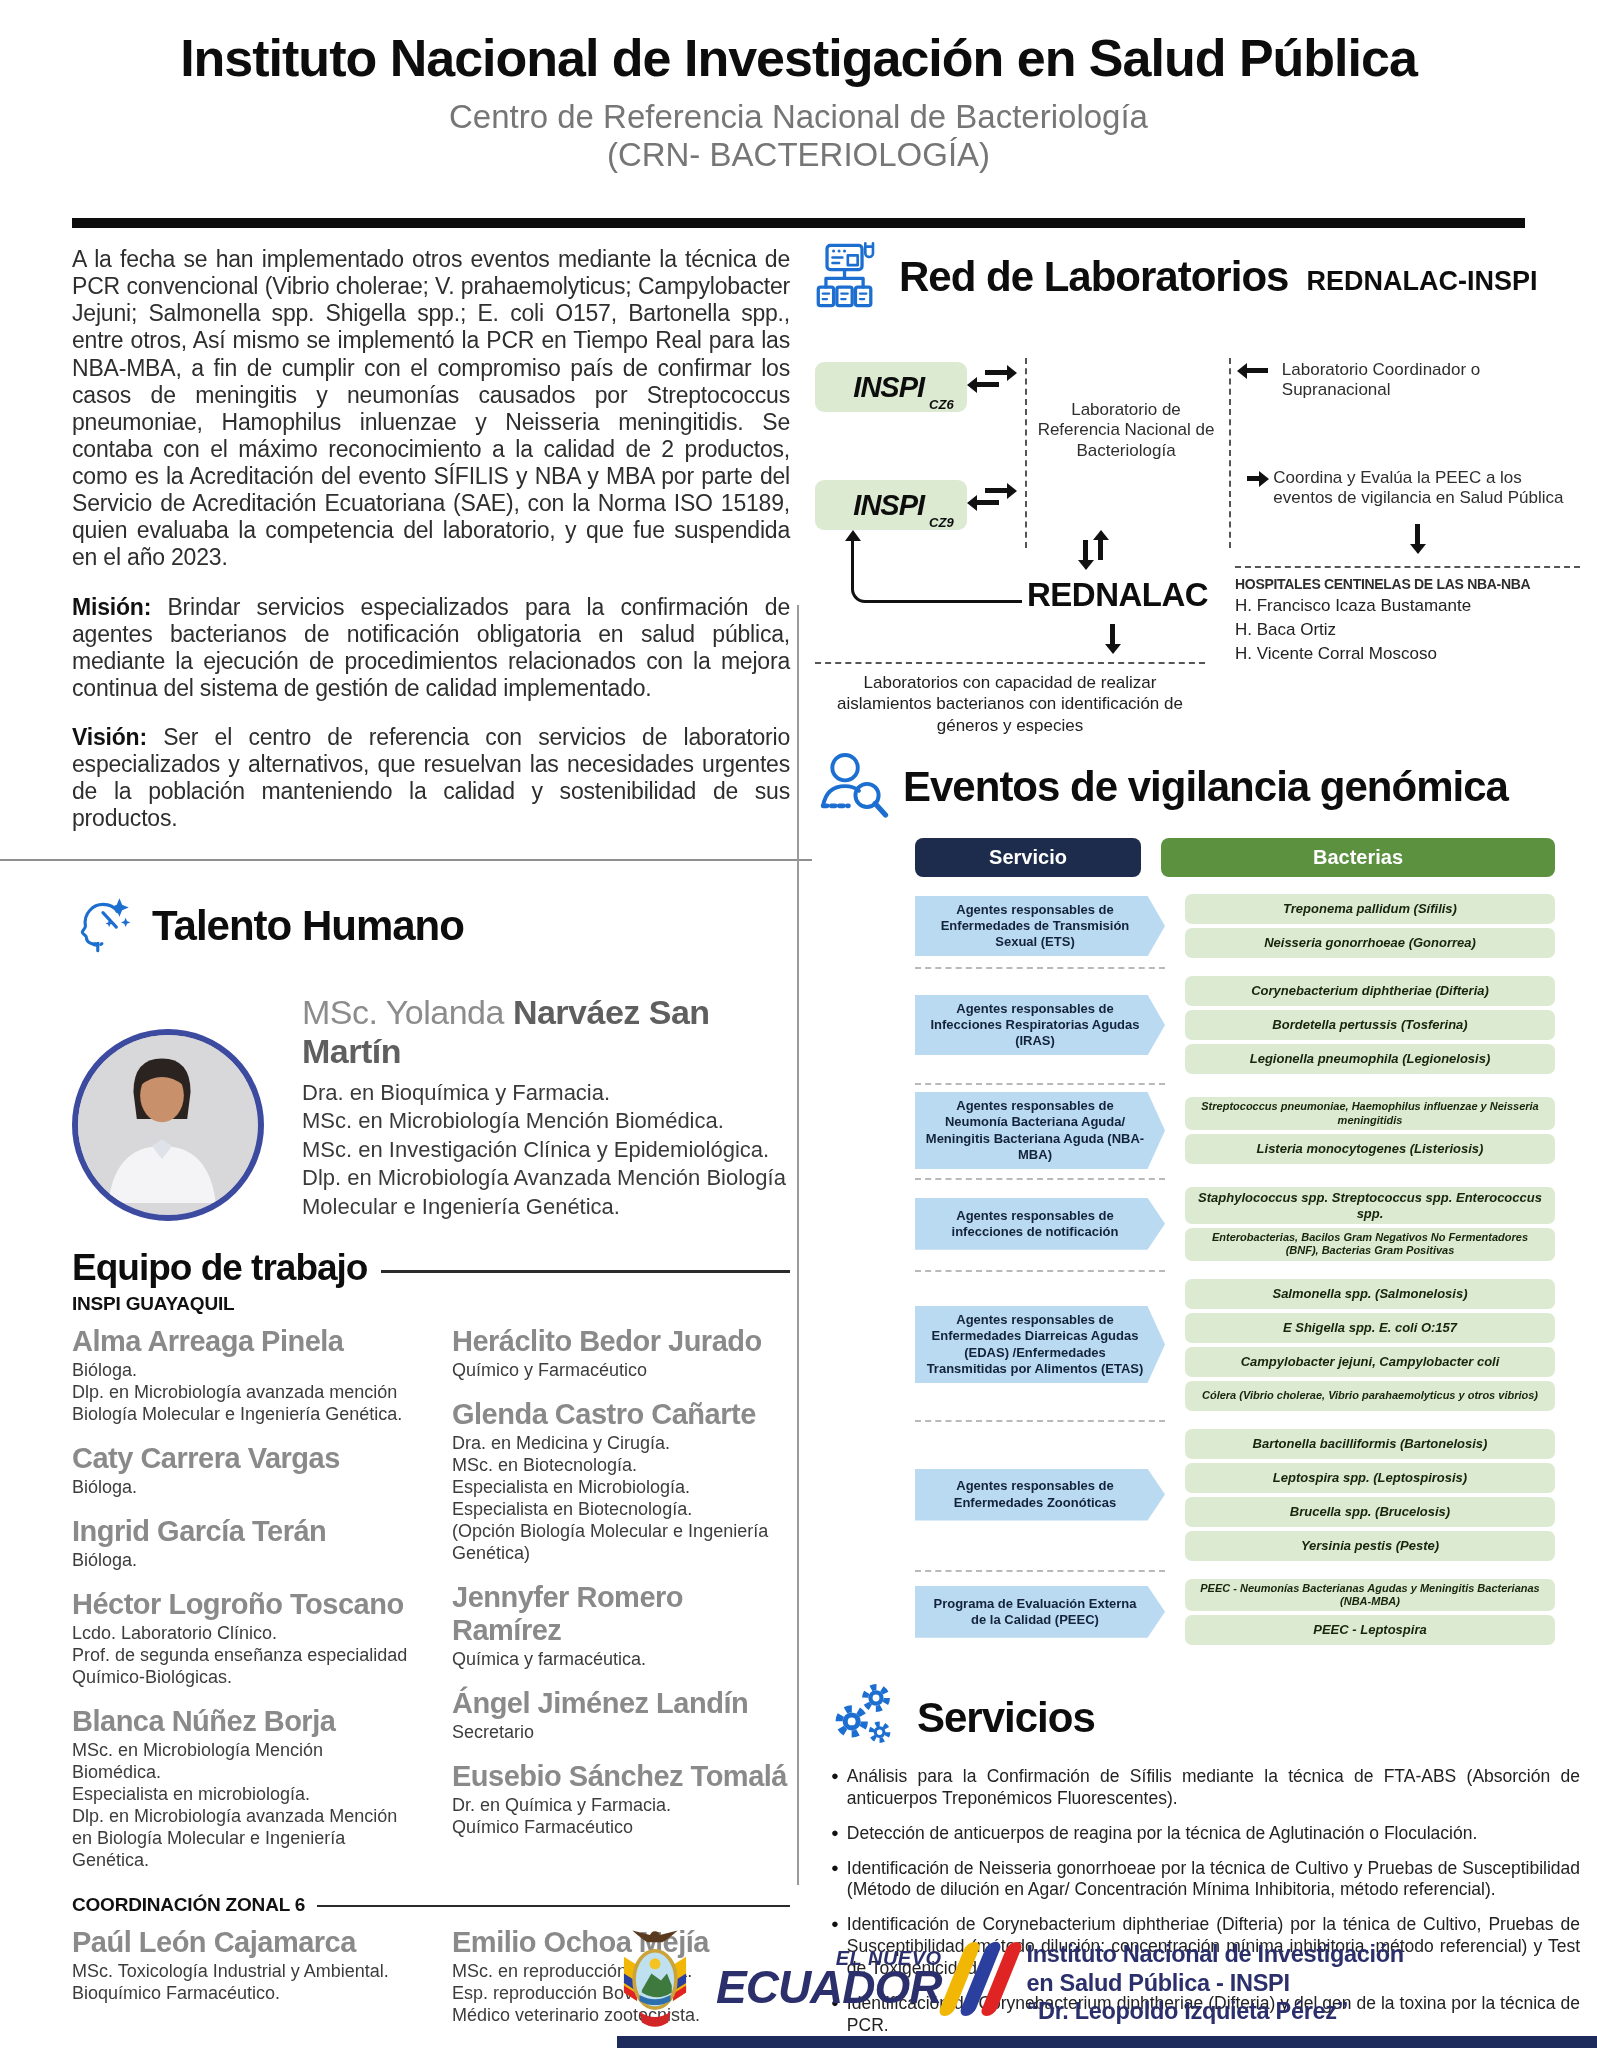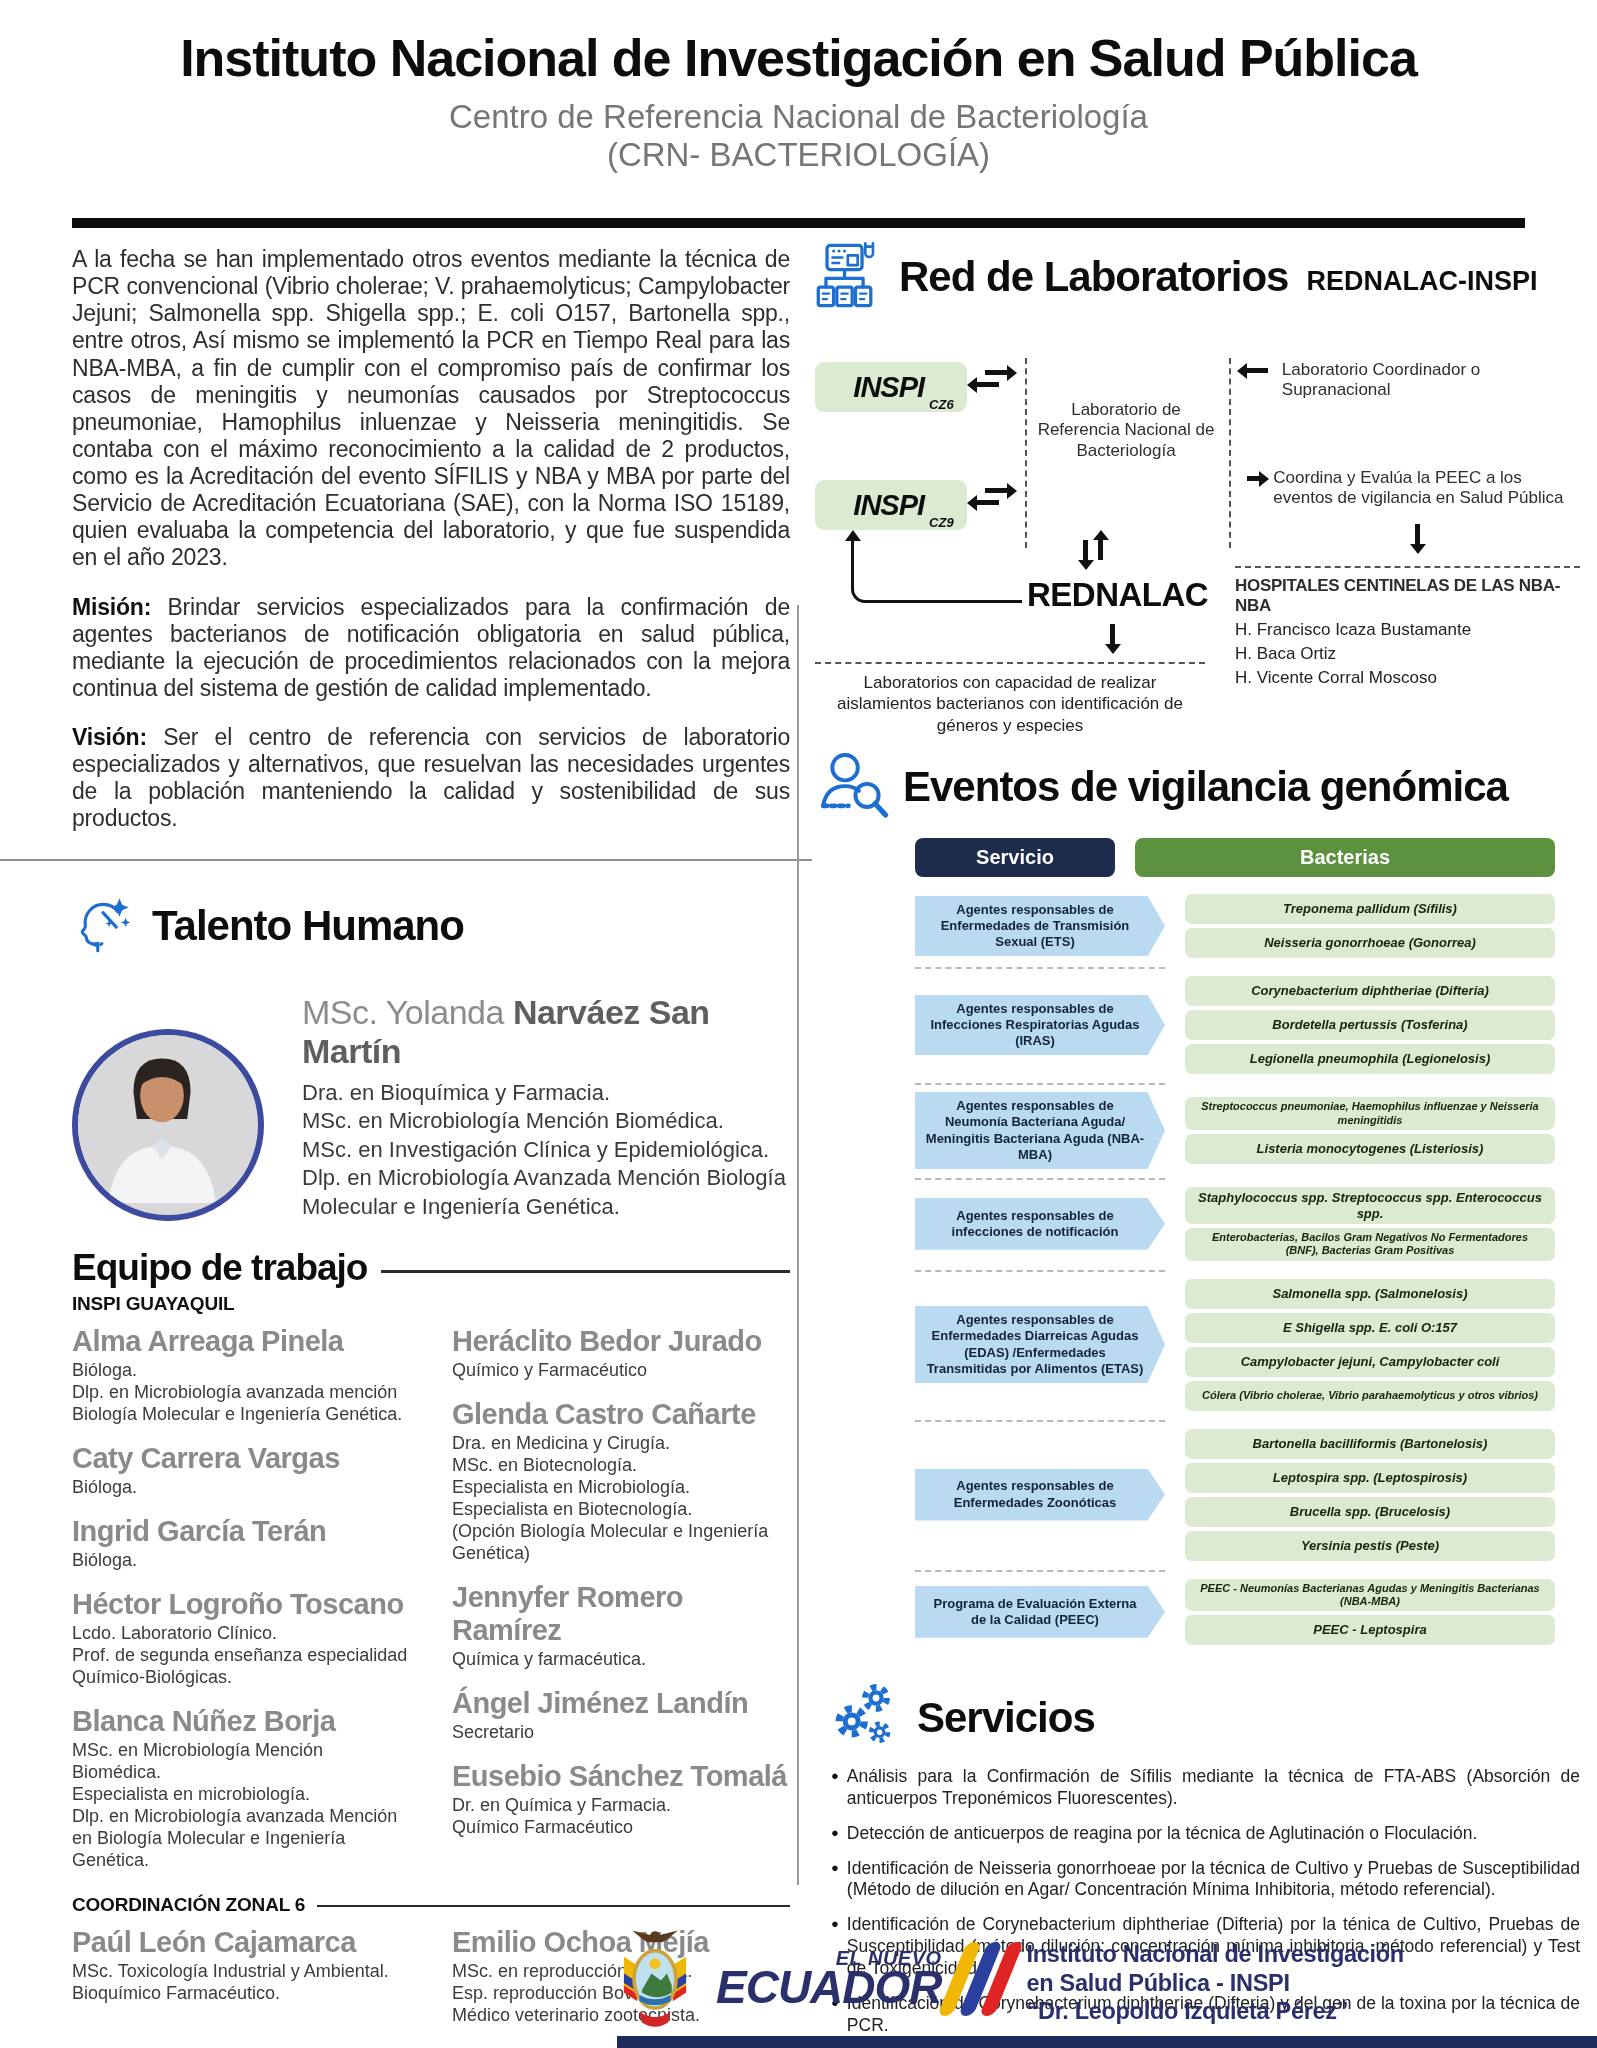--- a/index.html
+++ b/index.html
@@ -48,34 +48,34 @@
   
   .diagram{position:relative;height:400px;margin-top:14px;font-size:17px;}
   .inspi-box{position:absolute;left:0;width:152px;height:50px;background:#dcead2;border-radius:9px;
     display:flex;align-items:center;justify-content:center;gap:5px;}
   .inspi-box .big{font-size:29px;font-weight:900;font-style:italic;color:#0d0d0d;letter-spacing:-1px;margin-left:25px;}
   .inspi-box .sub{font-size:13px;font-weight:800;font-style:italic;color:#0d0d0d;align-self:flex-end;}
   .dash-v{position:absolute;width:0;border-left:2px dashed #555;}
   .dash-h{position:absolute;height:0;border-top:2px dashed #555;}
   .diag-center{position:absolute;left:216px;top:72px;width:190px;text-align:center;line-height:1.2;}
   .diag-rowtext{position:absolute;display:flex;align-items:flex-start;gap:14px;line-height:1.2;}
-  .hosp-title{font-weight:800;font-size:17px;letter-spacing:-0.3px;}
+  .hosp-title{font-weight:800;font-size:14px;letter-spacing:-0.3px;}
   .hosp-item{font-size:17px;margin-top:4px;color:#222;}
   .rednalac{position:absolute;left:212px;top:248px;font-size:33px;font-weight:900;letter-spacing:-0.5px;color:#0d0d0d;}
   .l-conn{position:absolute;left:36px;top:212px;width:168px;height:60px;
     border-left:3px solid #111;border-bottom:3px solid #111;border-bottom-left-radius:14px;}
   .l-conn::before{content:"";position:absolute;top:-10px;left:-9px;
     border-bottom:11px solid #111;border-left:8px solid transparent;border-right:8px solid transparent;}
   .diag-caption{position:absolute;left:0;top:344px;width:390px;text-align:center;line-height:1.25;font-size:17px;color:#222;}
 
   
   .tbl{margin-top:12px;margin-left:100px;width:640px;}
   .tbl-head{display:flex;gap:20px;margin-bottom:8px;}
   .th{color:#fff;font-weight:800;font-size:20px;text-align:center;border-radius:8px;padding:8px 0;}
-  .th-servicio{width:200px;background:#1d2b4c;}
+  .th-servicio{width:226px;background:#1d2b4c;}
   .th-bacterias{flex:1;background:#5c9140;}
   .svc-row{display:flex;gap:20px;align-items:center;padding:9px 0;position:relative;}
   .svc-row + .svc-row::before{content:"";position:absolute;top:0;left:0;width:250px;border-top:2px dashed #b9b9b9;}
   .svc-cell{width:250px;min-height:52px;background:#badaf2;display:flex;align-items:center;justify-content:center;
     text-align:center;font-weight:700;font-size:13px;line-height:1.25;padding:6px 20px 6px 10px;box-sizing:border-box;
     clip-path:polygon(0 0,93% 0,100% 50%,93% 100%,0 100%);color:#13233a;}
   .bact-col{flex:1;display:flex;flex-direction:column;gap:4px;}
   .bact-cell{background:#dcead2;border-radius:7px;min-height:24px;display:flex;align-items:center;justify-content:center;
     text-align:center;font-size:13px;font-weight:700;font-style:italic;color:#17250f;padding:3px 10px;line-height:1.2;}
   .bact-cell.sm{font-size:11px;}

